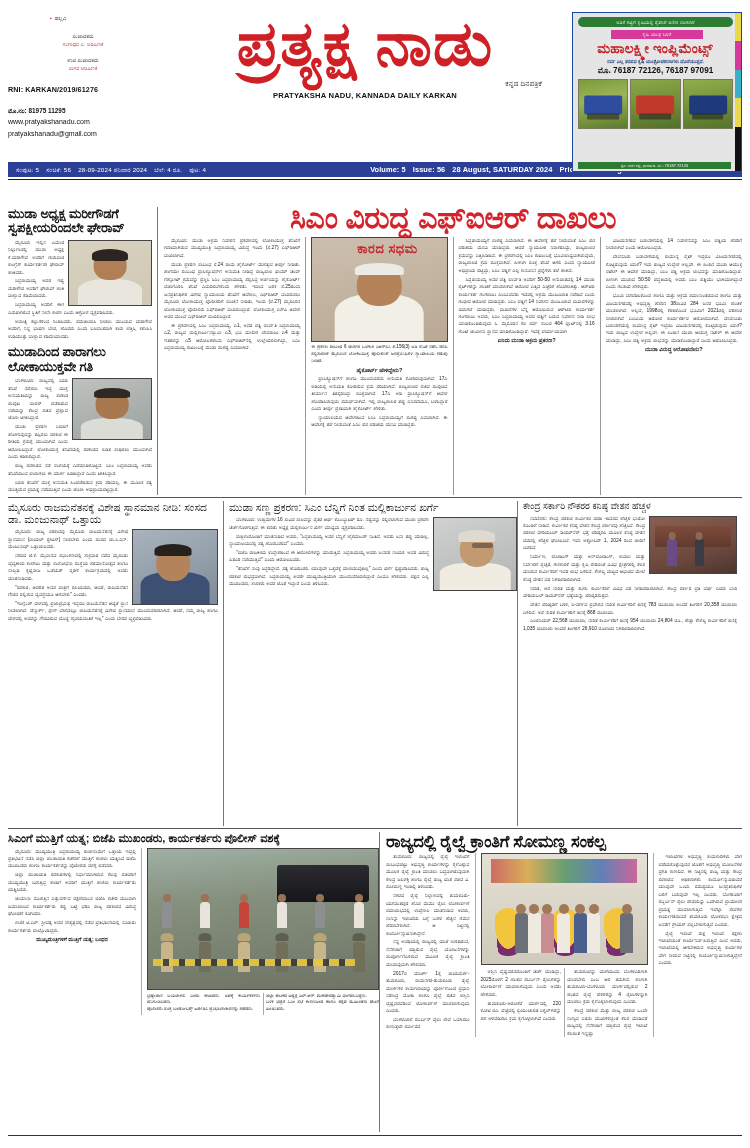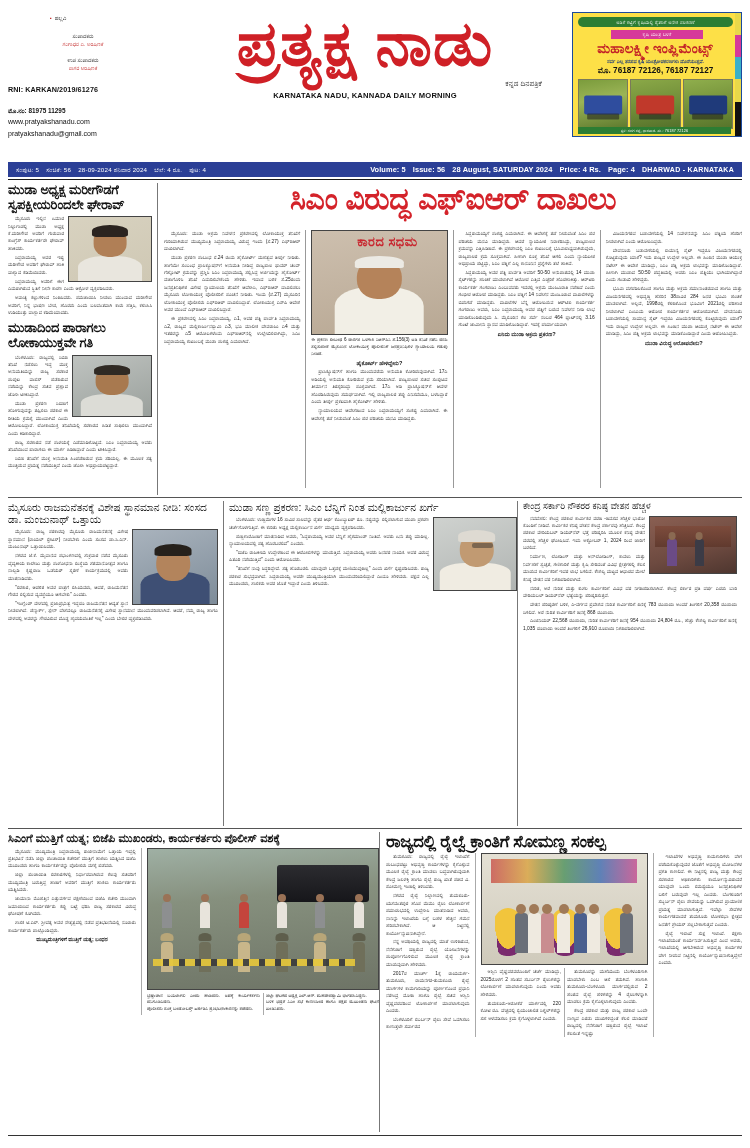--- a/index.html
+++ b/index.html
@@ -95,25 +95,25 @@
     font-size: 7.6px;
     font-weight: bold;
     color: #111;
     letter-spacing: 0.2px;
     margin-top: 3px;
   }
 
   
   .ad-box {
     width: 170px;
-    height: 125px;
+    height: 160px;
     border: 1px solid #1b4a9c;
     margin-top: 6px;
     position: relative;
-    background: #fde047;
+    background: #e5e5e5;
     overflow: hidden;
   }
   .ad-strip-r {
     position: absolute;
     right: 0; top: 0; bottom: 0;
     width: 6px;
     background: linear-gradient(to bottom,
       #e8d84a 0%, #e8d84a 18%,
       #d6399a 18%, #d6399a 36%,
       #3ab0c8 36%, #3ab0c8 54%,
@@ -241,20 +241,21 @@
     color: #111;
     line-height: 1.12;
     letter-spacing: -0.2px;
   }
 
   
   .main-area {
     display: flex;
     margin-top: 3px;
     height: 312px;
+    align-items: flex-end;
   }
 
   
   .col-left {
     width: 150px;
     padding-right: 5px;
     border-right: 0.7px solid #777;
   }
   .col-left .hl { font-size: 13px; margin-bottom: 3px; }
   .art-photo {
@@ -293,21 +294,21 @@
     flex: 1;
     padding-left: 6px;
   }
   .main-headline {
     font-size: 30px;
     font-weight: bold;
     color: #d4232a;
     text-align: center;
     line-height: 1.04;
     letter-spacing: -0.5px;
-    margin-bottom: 16px;
+    margin-bottom: 4px;
     white-space: nowrap;
   }
   .main-cols {
     display: flex;
     gap: 5px;
     height: 258px;
   }
   .mc { flex: 1; position: relative; }
   .mc + .mc { border-left: 0.6px solid #999; padding-left: 5px; }
 
@@ -559,30 +560,30 @@
 
       <div class="ml-rni">RNI: KARKAN/2019/61276</div>
       <div class="ml-line small">ಮೊ.ನಂ: 81975 11295</div>
       <div class="ml-line">www.pratyakshanadu.com</div>
       <div class="ml-line">pratyakshanadu@gmail.com</div>
     </div>
 
     <div class="masthead-title">
       <div class="paper-name">ಪ್ರತ್ಯಕ್ಷ ನಾಡು</div>
       <div class="paper-sub-kn">ಕನ್ನಡ ದಿನಪತ್ರಿಕೆ</div>
-      <div class="paper-sub-en">KARNATAKA NADU, KANNADA DAILY MORNING</div>
+      <div class="paper-sub-en">PRATYAKSHA NADU, KANNADA DAILY KARKAN</div>
     </div>
 
     <div class="ad-box">
       <div class="ad-strip-r"></div>
       <div class="ad-top-banner">ಅಡಿಕೆ ಕಟ್ಟಿಗೆ ಕೃಷಿಯಲ್ಲಿ ರೈತರಿಗೆ ಅನೇಕ ಸಲಕರಣೆ</div>
       <div class="ad-pink-banner">ಕೃಷಿ ಯಂತ್ರ ಬಳಕೆ</div>
       <div class="ad-name">ಮಹಾಲಕ್ಷ್ಮೀ ಇಂಪ್ಲಿಮೆಂಟ್ಸ್</div>
       <div class="ad-tag">ಸರ್ವ ಎಲ್ಲ ತರಹದ ಕೃಷಿ ಯಂತ್ರೋಪಕರಣಗಳು ದೊರೆಯುತ್ತವೆ.</div>
-      <div class="ad-phone">ಮೊ. 76187 72126, 76187 72127</div>
+      <div class="ad-phone">ಮೊ. 76187 72126, 76187 97091</div>
       <div class="ad-photos">
         <div class="ad-photo p1">
             <div class="impl blue"></div>
           </div>
         <div class="ad-photo p2">
             <div class="impl red"></div>
           </div>
         <div class="ad-photo p3">
             <div class="impl navy"></div>
           </div>

